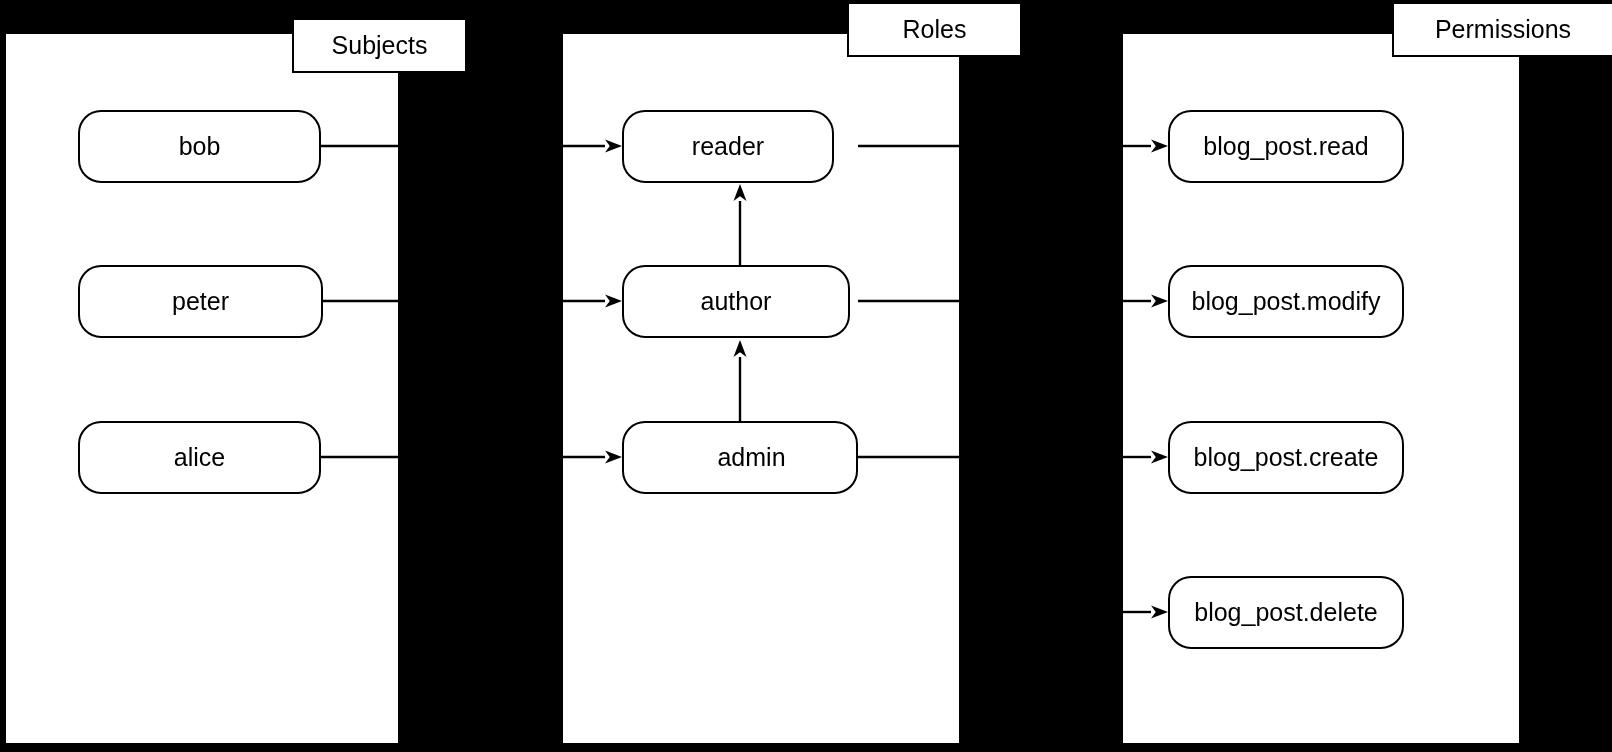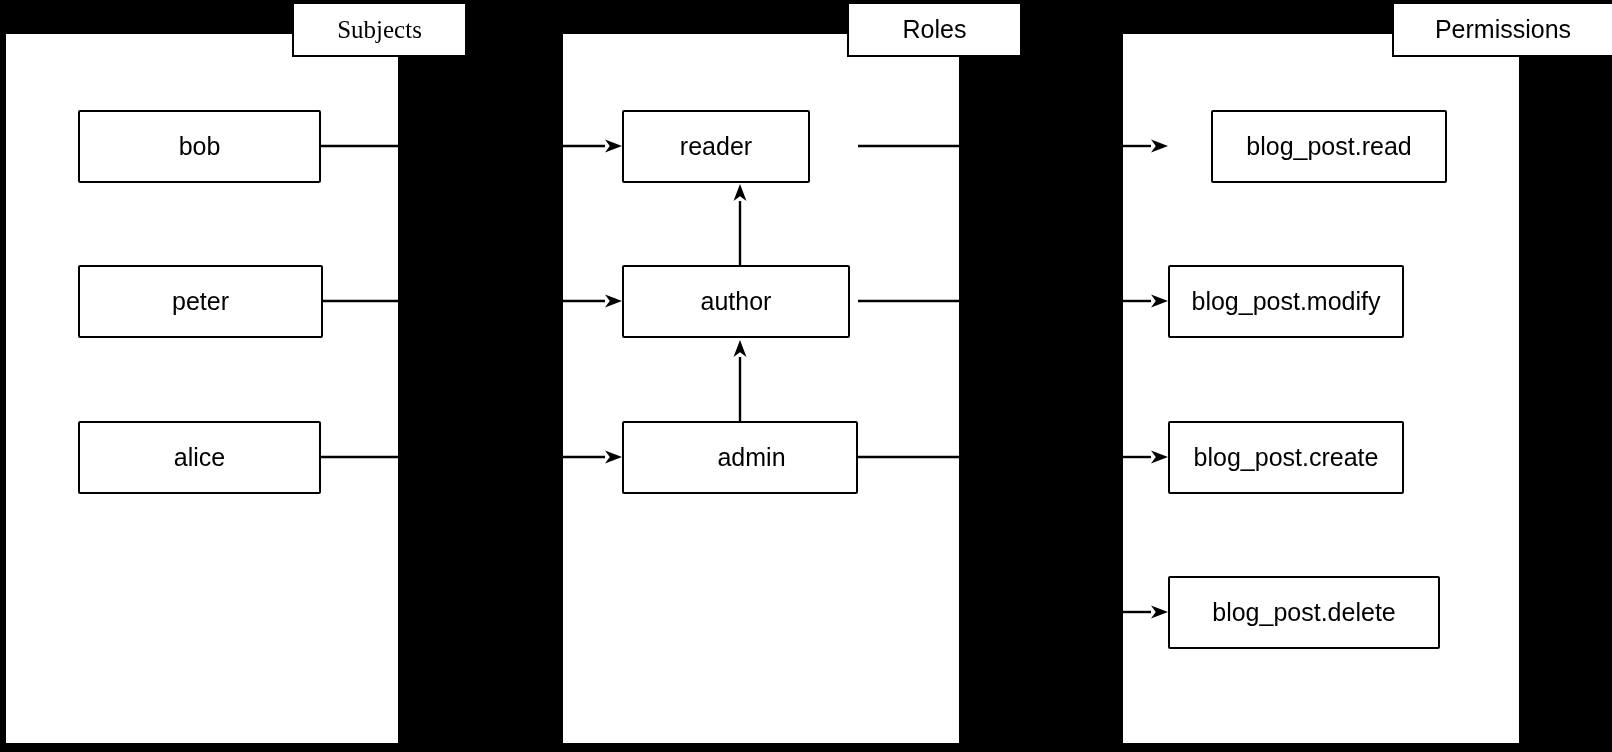--- a/index.html
+++ b/index.html
@@ -31,21 +31,21 @@
     justify-content: center;
     font-size: 25px;
     color: #000000;
     line-height: 1;
     white-space: nowrap;
   }
   .node {
     position: absolute;
     background: #ffffff;
     border: 2px solid #000000;
-    border-radius: 2px;
+    border-radius: 23px;
     box-sizing: border-box;
     display: flex;
     align-items: center;
     justify-content: center;
     font-size: 25px;
     color: #000000;
     line-height: 1;
     white-space: nowrap;
   }
   .edge-svg {
@@ -105,43 +105,43 @@
 
   <div class="node" id="node-bob" style="left: 78px; top: 110px; width: 243px; height: 73px;">
     <span>bob</span>
   </div>
   <div class="node" id="node-peter" style="left: 78px; top: 265px; width: 245px; height: 73px;">
     <span>peter</span>
   </div>
   <div class="node" id="node-alice" style="left: 78px; top: 421px; width: 243px; height: 73px;">
     <span>alice</span>
   </div>
-  <div class="node" id="node-reader" style="left: 622px; top: 110px; width: 188px; height: 73px;">
+  <div class="node" id="node-reader" style="left: 622px; top: 110px; width: 212px; height: 73px;">
     <span>reader</span>
   </div>
   <div class="node" id="node-author" style="left: 622px; top: 265px; width: 228px; height: 73px;">
     <span>author</span>
   </div>
   <div class="node" id="node-admin" style="left: 622px; top: 421px; width: 236px; height: 73px; padding-left: 23px;">
     <span>admin</span>
   </div>
-  <div class="node" id="node-read" style="left: 1168px; top: 110px; width: 236px; height: 73px; margin-left: 43px;">
+  <div class="node" id="node-read" style="left: 1168px; top: 110px; width: 236px; height: 73px;">
     <span>blog_post.read</span>
   </div>
   <div class="node" id="node-modify" style="left: 1168px; top: 265px; width: 236px; height: 73px;">
     <span>blog_post.modify</span>
   </div>
   <div class="node" id="node-create" style="left: 1168px; top: 421px; width: 236px; height: 73px;">
     <span>blog_post.create</span>
   </div>
-  <div class="node" id="node-delete" style="left: 1168px; top: 576px; width: 272px; height: 73px;">
+  <div class="node" id="node-delete" style="left: 1168px; top: 576px; width: 236px; height: 73px;">
     <span>blog_post.delete</span>
   </div>
 
-  <div class="container-label" id="glab-subjects" style="left: 292px; top: 2px; width: 175px; height: 55px; font-family: Liberation Serif, serif;">
+  <div class="container-label" id="glab-subjects" style="left: 292px; top: 18px; width: 175px; height: 55px;">
     <span>Subjects</span>
   </div>
   <div class="container-label" id="glab-roles" style="left: 847px; top: 2px; width: 175px; height: 55px;">
     <span>Roles</span>
   </div>
   <div class="container-label" id="glab-permissions" style="left: 1392px; top: 2px; width: 222px; height: 55px;">
     <span>Permissions</span>
   </div>
 
 </div>

